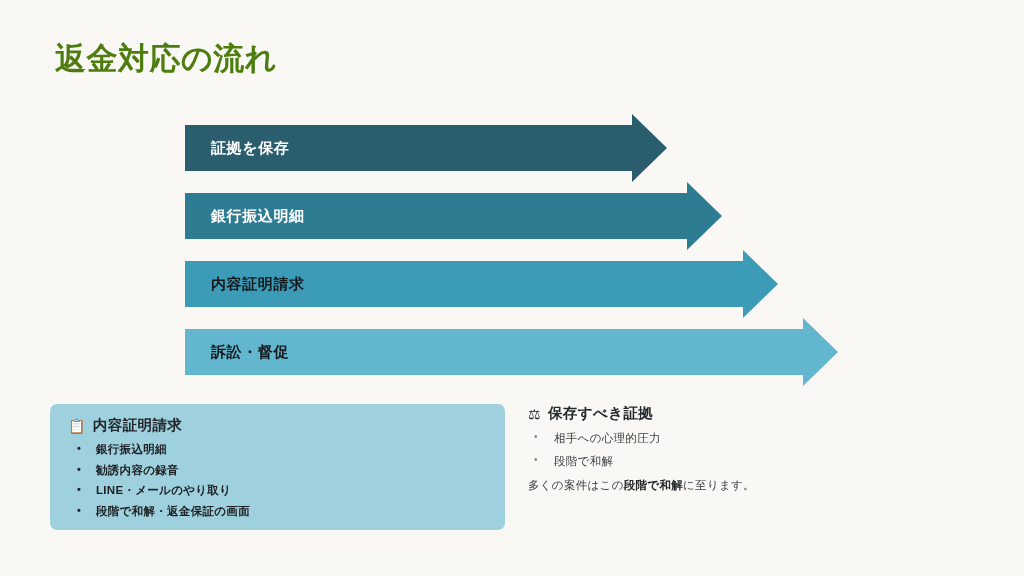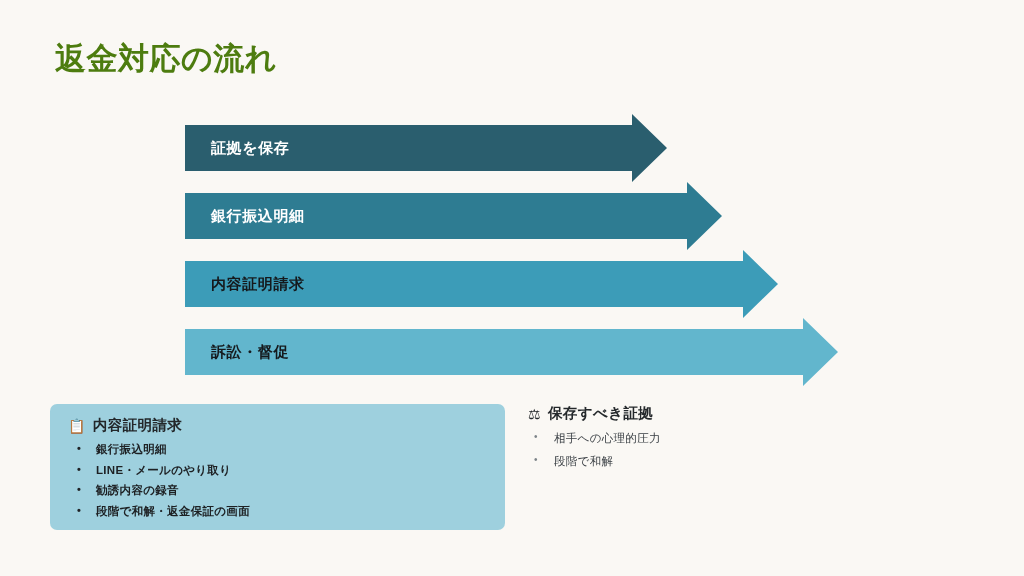--- a/index.html
+++ b/index.html
@@ -208,30 +208,33 @@
 
 <div class="bottom">
 
   <div class="evidence-card" id="evidence-card" style="background: rgb(158, 208, 222);">
     <div class="card-heading">
       <span class="ico">📋</span>
       <span>内容証明請求</span>
     </div>
     <ul class="bullet-list" id="evidence-list">
         <li>銀行振込明細</li>
+        <li>勧誘内容の録音</li>
         <li>LINE・メールのやり取り</li>
-        <li>勧誘内容の録音</li>
         <li>段階で和解・返金保証の画面</li>
       </ul>
   </div>
 
   <div class="meaning-col">
     <div class="card-heading">
       <span class="ico">⚖</span>
       <span>保存すべき証拠</span>
     </div>
     <ul class="meaning-list" id="meaning-list">
         <li>相手への心理的圧力</li>
         <li>段階で和解</li>
       </ul>
+    <div class="meaning-note">
+      <span>多くの案件はこの</span><b>段階で和解</b><span>に至ります。</span>
+    </div>
   </div>
 
 </div>
 
 </body></html>

